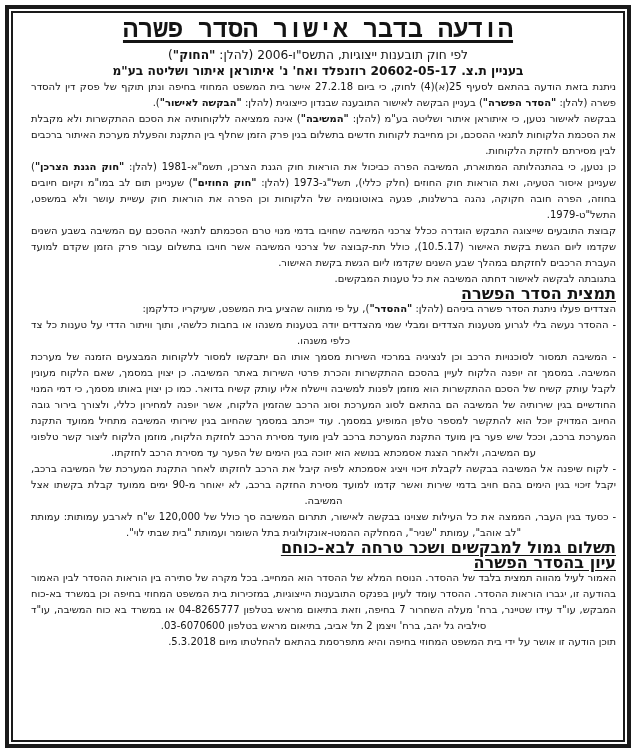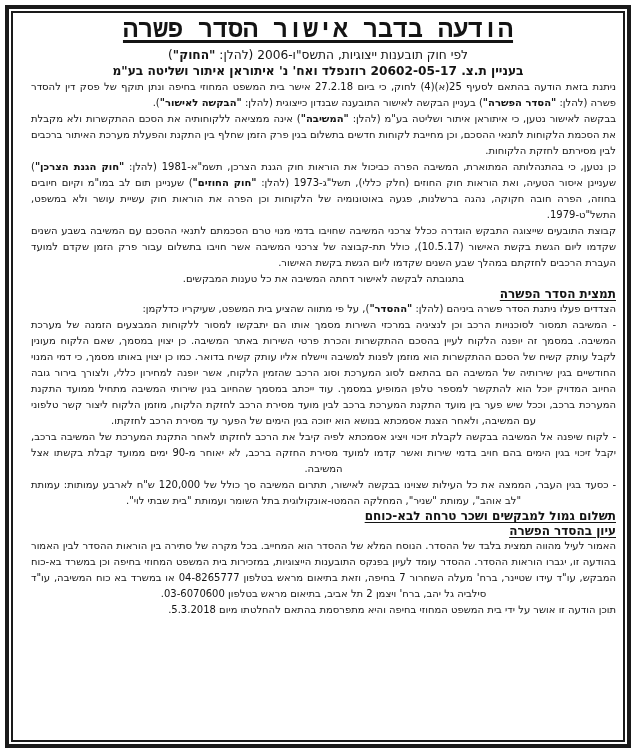--- a/index.html
+++ b/index.html
@@ -10,22 +10,22 @@
   }
   .sheet{position:absolute;top:5px;right:5px;bottom:6px;left:5px;border:4px solid #1a1a1a;}
   .inner{position:absolute;top:2px;right:2px;bottom:2px;left:2px;border:2px solid #1a1a1a;
          padding:2px 7px 3px 7px;overflow:hidden;direction:rtl;}
   .doc-title{text-align:center;font-weight:bold;font-size:25px;line-height:32px;margin-bottom:1px;font-family:Liberation Mono, monospace;}
   .doc-title span{text-decoration:underline;text-decoration-thickness:2.5px;text-underline-offset:3px;}
   .sub{font-size:12.2px;line-height:15.5px;text-align:center;}
   .sub.bold{font-weight:bold;}
   .para{font-size:10px;line-height:16px;text-align:justify;margin-left:11px;}
   .para.lc{text-align-last:center;}
-  .para.center{text-align:center;}
-  .heading{font-size:12px;line-height:14.45px;font-weight:bold;text-align:right;}
+  .para.center{text-align:right;}
+  .heading{font-size:16px;line-height:14.45px;font-weight:bold;text-align:right;}
   .heading .u{text-decoration:underline;text-underline-offset:2px;}
   .b{font-weight:bold;}
 </style>
 </head>
 <body>
 
 <div class="sheet">
   <div class="inner">
     <div class="doc-title">
       <span>הודעה בדבר אישור הסדר פשרה</span>
@@ -33,20 +33,21 @@
     <div>
         <div class="sub"><span>לפי חוק תובענות ייצוגיות, התשס"ו-2006 (להלן: </span><span class="b">"החוק"</span><span>)</span></div>
         <div class="sub bold"><span class="b">בעניין ת.צ. 20602-05-17 רוזנפלד ואח' נ' איתוראן איתור ושליטה בע"מ</span></div>
         <div class="para"><span>ניתנת בזאת הודעה בהתאם לסעיף 25(א)(4) לחוק, כי ביום 27.2.18 אישר בית המשפט המחוזי בחיפה ונתן תוקף של פסק דין להסדר פשרה (להלן: </span><span class="b">"הסדר הפשרה"</span><span>) בעניין הבקשה לאישור התובענה שבנדון כייצוגית (להלן: </span><span class="b">"הבקשה לאישור"</span><span>).</span></div>
         <div class="para"><span>בבקשה לאישור נטען, כי איתוראן איתור ושליטה בע"מ (להלן: </span><span class="b">"המשיבה"</span><span>) אינה ממציאה ללקוחותיה את הסכם ההתקשרות ולא מקבלת את הסכמת הלקוחות לתנאי ההסכם, וכן מחייבת לקוחות חדשים בתשלום בגין פרק הזמן שחלף בין התקנת והפעלת מערכת האיתור ברכבים לבין מסירתם לחזקת הלקוחות.</span></div>
         <div class="para"><span>כן נטען, כי בהתנהלותה המתוארת, המשיבה הפרה כביכול את הוראות חוק הגנת הצרכן, תשמ"א-1981 (להלן: </span><span class="b">"חוק הגנת הצרכן"</span><span>) שעניינן איסור הטעיה, ואת הוראות חוק החוזים (חלק כללי), תשל"ג-1973 (להלן: </span><span class="b">"חוק החוזים"</span><span>) שעניינן תום לב במו"מ וקיום חיובים בחוזה, הפרה חובה חקוקה, נהגה ברשלנות, פגעה באוטונומיה של הלקוחות וכן הפרה את הוראות חוק עשיית עושר ולא במשפט, התשל"ט-1979.</span></div>
         <div class="para"><span>קבוצת התובעים שייצוגה התבקש הוגדרה ככלל צרכני המשיבה שחויבו בדמי מנוי טרם הסכמתם לתנאי ההסכם עם המשיבה בשבע השנים שקדמו ליום הגשת בקשת האישור (10.5.17), כולל תת-קבוצה של צרכני המשיבה אשר חויבו בתשלום עבור פרק הזמן שקדם למועד העברת הרכבים לחזקתם במהלך שבע השנים שקדמו ליום הגשת בקשת האישור.</span></div>
         <div class="para center"><span>בתגובתה לבקשה לאישור דחתה המשיבה את כל טענות המבקשים.</span></div>
         <div class="heading"><span class="u">תמצית הסדר הפשרה</span></div>
         <div class="para"><span>הצדדים פעלו ניתנת הסדר פשרה ביניהם (להלן: </span><span class="b">"ההסדר"</span><span>), על פי מתווה שהציע בית המשפט, שעיקריו כדלקמן:</span></div>
+        <div class="para lc"><span>- ההסדר נעשה בלי לגרוע מטענות הצדדים ומבלי שמי מהצדדים יודה בטענות משנהו או בחבות כלשהי, ותוך וויתור הדדי על טענות כל צד כלפי משנהו.</span></div>
         <div class="para lc"><span>- המשיבה תמסור לסוכנויות הרכב וכן לנציגיה במרכזי השירות מסמך אותו הם יתבקשו למסור ללקוחות המבצעים הזמנה של מערכת המשיבה. במסמך זה יופנה הלקוח לעיין בהסכם ההתקשרות והכרת פרטי השירות באתר המשיבה. כן יצוין במסמך, שאם הלקוח מעונין לקבל עותק קשיח של הסכם ההתקשרות הוא מוזמן לפנות למשיבה ויישלח אליו עותק קשיח בדואר. כמו כן יצוין באותו מסמך, כי דמי המנוי החודשיים בגין שירותיה של המשיבה הם בהתאם לסוג המערכת וסוג הרכב שהזמין הלקוח, אשר יופנה למחירון כללי, ולצורך בירור גובה החיוב המדויק יוכל הוא להתקשר למספר טלפן המופיע במסמך. עוד ייכתב במסמך שהחיוב בגין שירותי המשיבה מתחיל ממועד התקנת המערכת ברכב, וככל שיש פער בין מועד התקנת המערכת ברכב לבין מועד מסירת הרכב לחזקת הלקוח, מוזמן הלקוח ליצור קשר טלפוני עם המשיבה, ולאחר הצגת אסמכתא בנושא הוא יזוכה בגין הימים של הפער עד מסירת הרכב לחזקתו.</span></div>
         <div class="para lc"><span>- לקוח שיפנה אל המשיבה בבקשה לקבלת זיכוי ויציג אסמכתא לפיה קיבל את הרכב לחזקתו לאחר התקנת המערכת של המשיבה ברכב, יקבל זיכוי בגין הימים בהם חויב בדמי שירות ואשר קדמו למועד מסירת החזקה ברכב, לא יאוחר מ-90 ימים ממועד קבלת בקשתו אצל המשיבה.</span></div>
         <div class="para lc"><span>- כסעד בגין העבר, הממצה את כל העילות שצוינו בבקשה לאישור, תתרום המשיבה סך כולל של 120,000 ש"ח לארבע עמותות: עמותת "לב אוהב", עמותת "שניר", המחלקה ההמטו-אונקולוגית בתל השומר ועמותת "בית שבתי לוי".</span></div>
         <div class="heading"><span class="u">תשלום גמול למבקשים ושכר טרחה לבא-כוחם</span></div>
         <div class="heading"><span class="u">עיון בהסדר הפשרה</span></div>
         <div class="para lc"><span>האמור לעיל מהווה תמצית בלבד של ההסדר. הנוסח המלא של ההסדר הוא המחייב. בכל מקרה של סתירה בין הוראות ההסדר לבין האמור בהודעה זו, יגברו הוראות ההסדר. ההסדר עומד לעיון בפנקס התובענות הייצוגיות, במזכירות בית המשפט המחוזי בחיפה וכן במשרד בא-כוח המבקש, עו"ד עידו שטיינר, ברח' מעלה השחרור 7 בחיפה, וזאת בתיאום מראש בטלפון 04-8265777 או במשרד בא כוח המשיבה, עו"ד סילביה גל יהב, ברח' ויצמן 2 תל אביב, בתיאום מראש בטלפון 03-6070600.</span></div>
         <div class="para"><span>תוכן הודעה זו אושר על ידי בית המשפט המחוזי בחיפה והיא מתפרסמת בהתאם להחלטתו מיום 5.3.2018.</span></div>
       </div>
   </div>
 </div>

